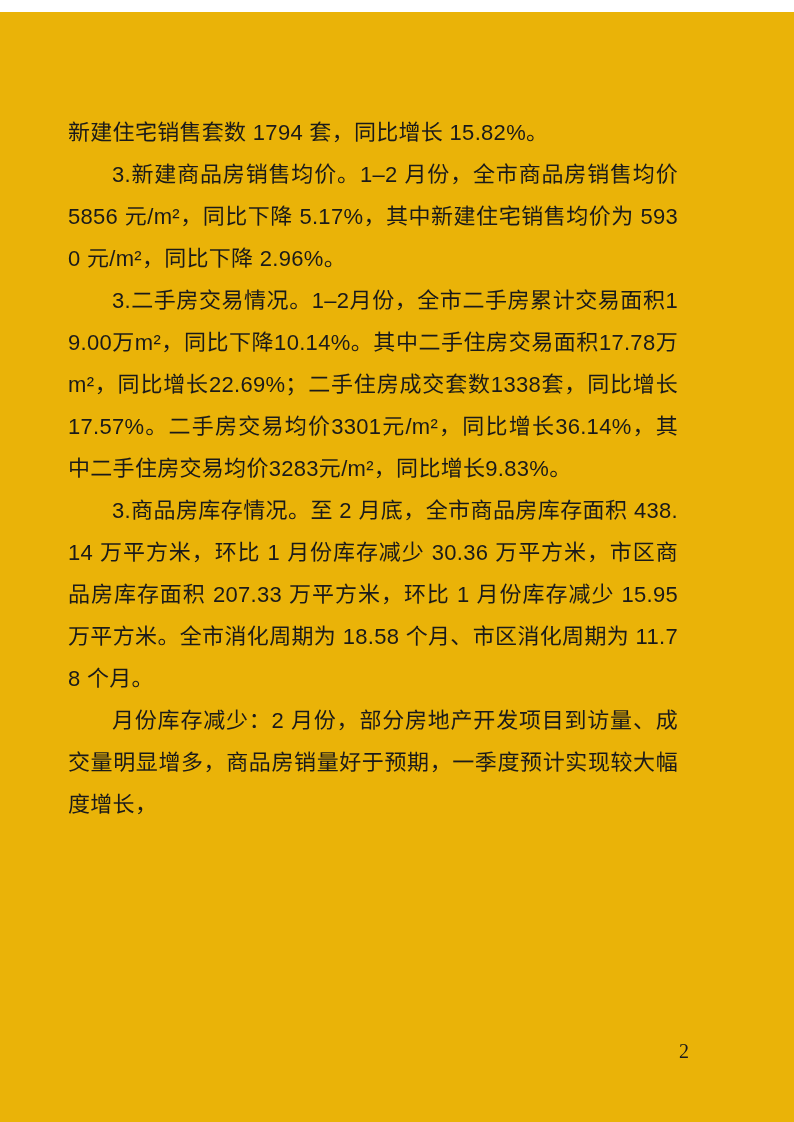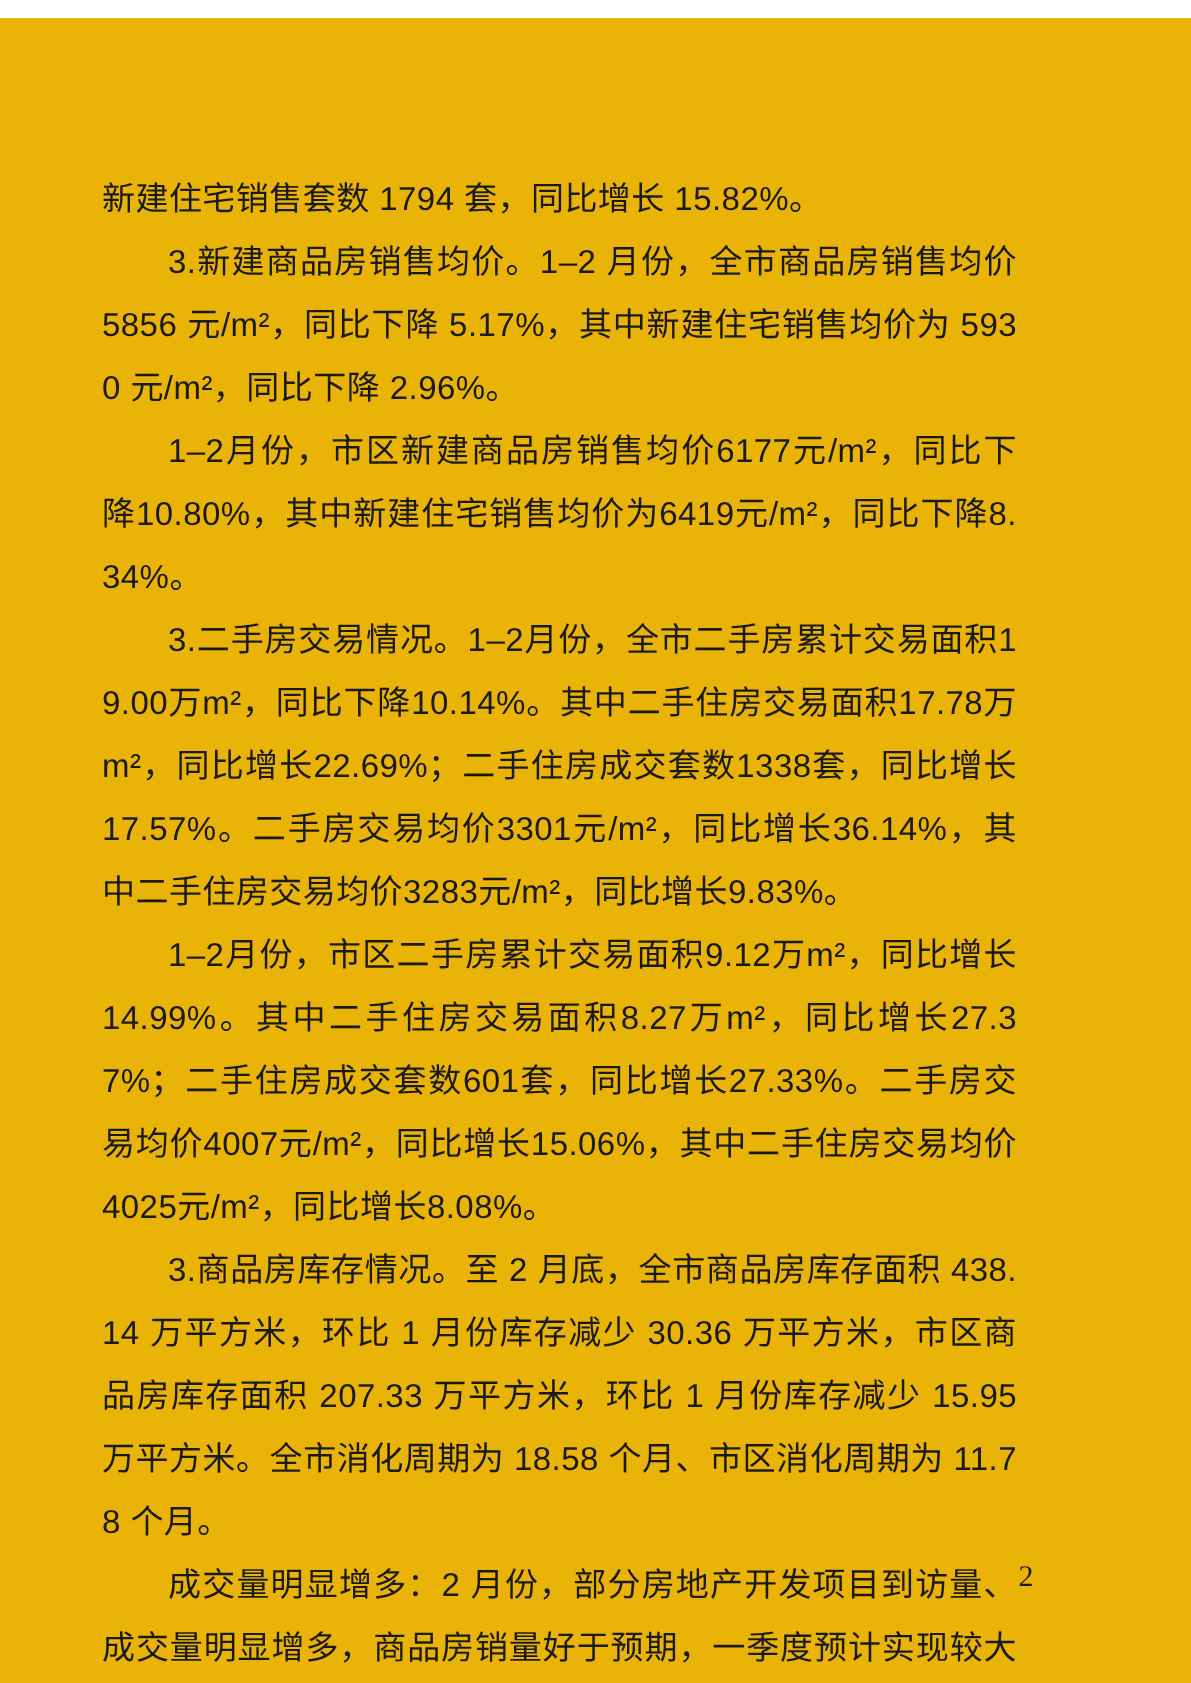--- a/index.html
+++ b/index.html
@@ -49,20 +49,18 @@
     color: #1a1a1a;
   }
 </style>
 </head>
 <body>
 
 <div class="page">
   <main class="doc-body">
       <p class="para"><span class="run">新建住宅销售套数 1794 套，同比增长 15.82%。</span></p>
       <p class="para indent"><span class="run-bold">3.新建商品房销售均价。</span><span class="run">1–2 月份，全市商品房销售均价 5856 元/m²，同比下降 5.17%，其中新建住宅销售均价为 5930 元/m²，同比下降 2.96%。</span></p>
-      <p class="para indent"><span class="run">1–2月份，市区新建商品房销售均价6177元/m²，同比下降10.80%，其中新建住宅销售均价为6419元/m²，同比下降8.34%。</span></p>
       <p class="para indent"><span class="run-bold">3.二手房交易情况。</span><span class="run">1–2月份，全市二手房累计交易面积19.00万m²，同比下降10.14%。其中二手住房交易面积17.78万m²，同比增长22.69%；二手住房成交套数1338套，同比增长17.57%。二手房交易均价3301元/m²，同比增长36.14%，其中二手住房交易均价3283元/m²，同比增长9.83%。</span></p>
-      <p class="para indent"><span class="run">1–2月份，市区二手房累计交易面积9.12万m²，同比增长14.99%。其中二手住房交易面积8.27万m²，同比增长27.37%；二手住房成交套数601套，同比增长27.33%。二手房交易均价4007元/m²，同比增长15.06%，其中二手住房交易均价4025元/m²，同比增长8.08%。</span></p>
       <p class="para indent"><span class="run-bold">3.商品房库存情况。</span><span class="run">至 2 月底，全市商品房库存面积 438.14 万平方米，环比 1 月份库存减少 30.36 万平方米，市区商品房库存面积 207.33 万平方米，环比 1 月份库存减少 15.95 万平方米。全市消化周期为 18.58 个月、市区消化周期为 11.78 个月。</span></p>
-      <p class="para indent"><span class="run-bold">成交量明显增多：</span><span class="run">2 月份，部分房地产开发项目到访量、成交量明显增多，商品房销量好于预期，一季度预计实现较大幅度增长，</span></p>
+      <p class="para indent"><span class="run-bold">月份库存减少：</span><span class="run">2 月份，部分房地产开发项目到访量、成交量明显增多，商品房销量好于预期，一季度预计实现较大幅度增长，</span></p>
     </main>
   <div class="page-number">2</div>
 </div>
 
 </body></html>

